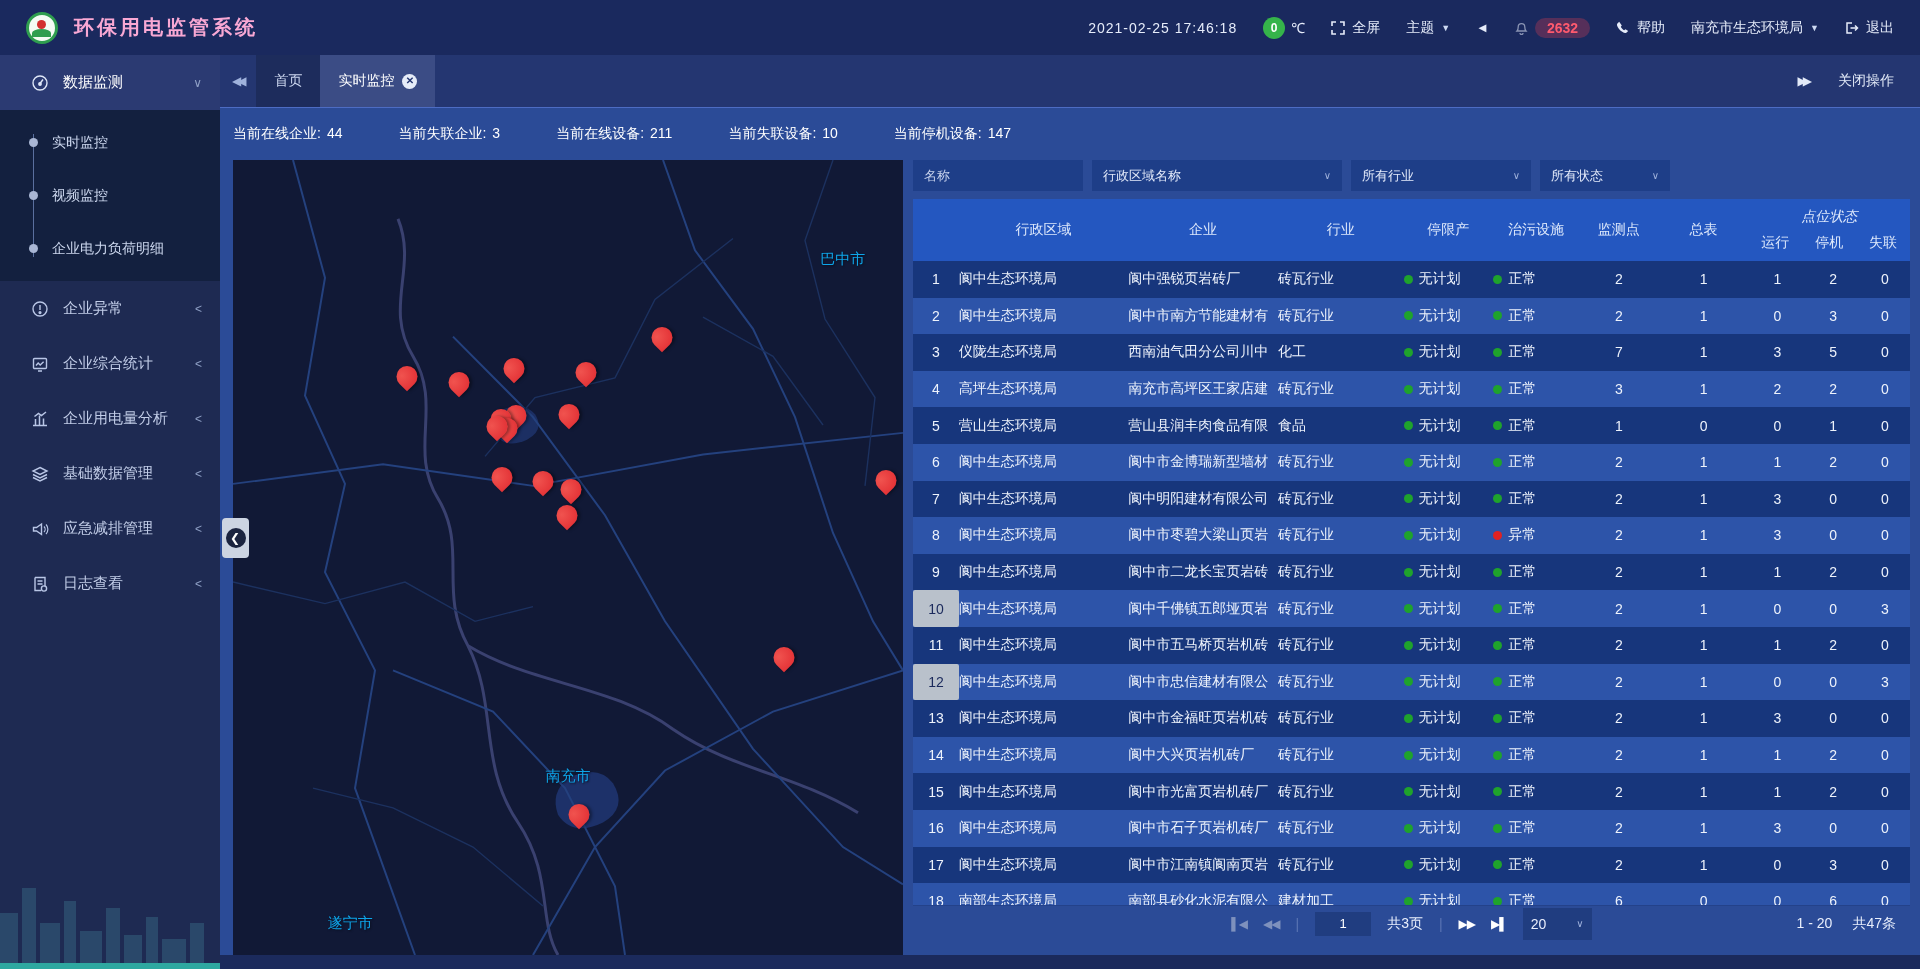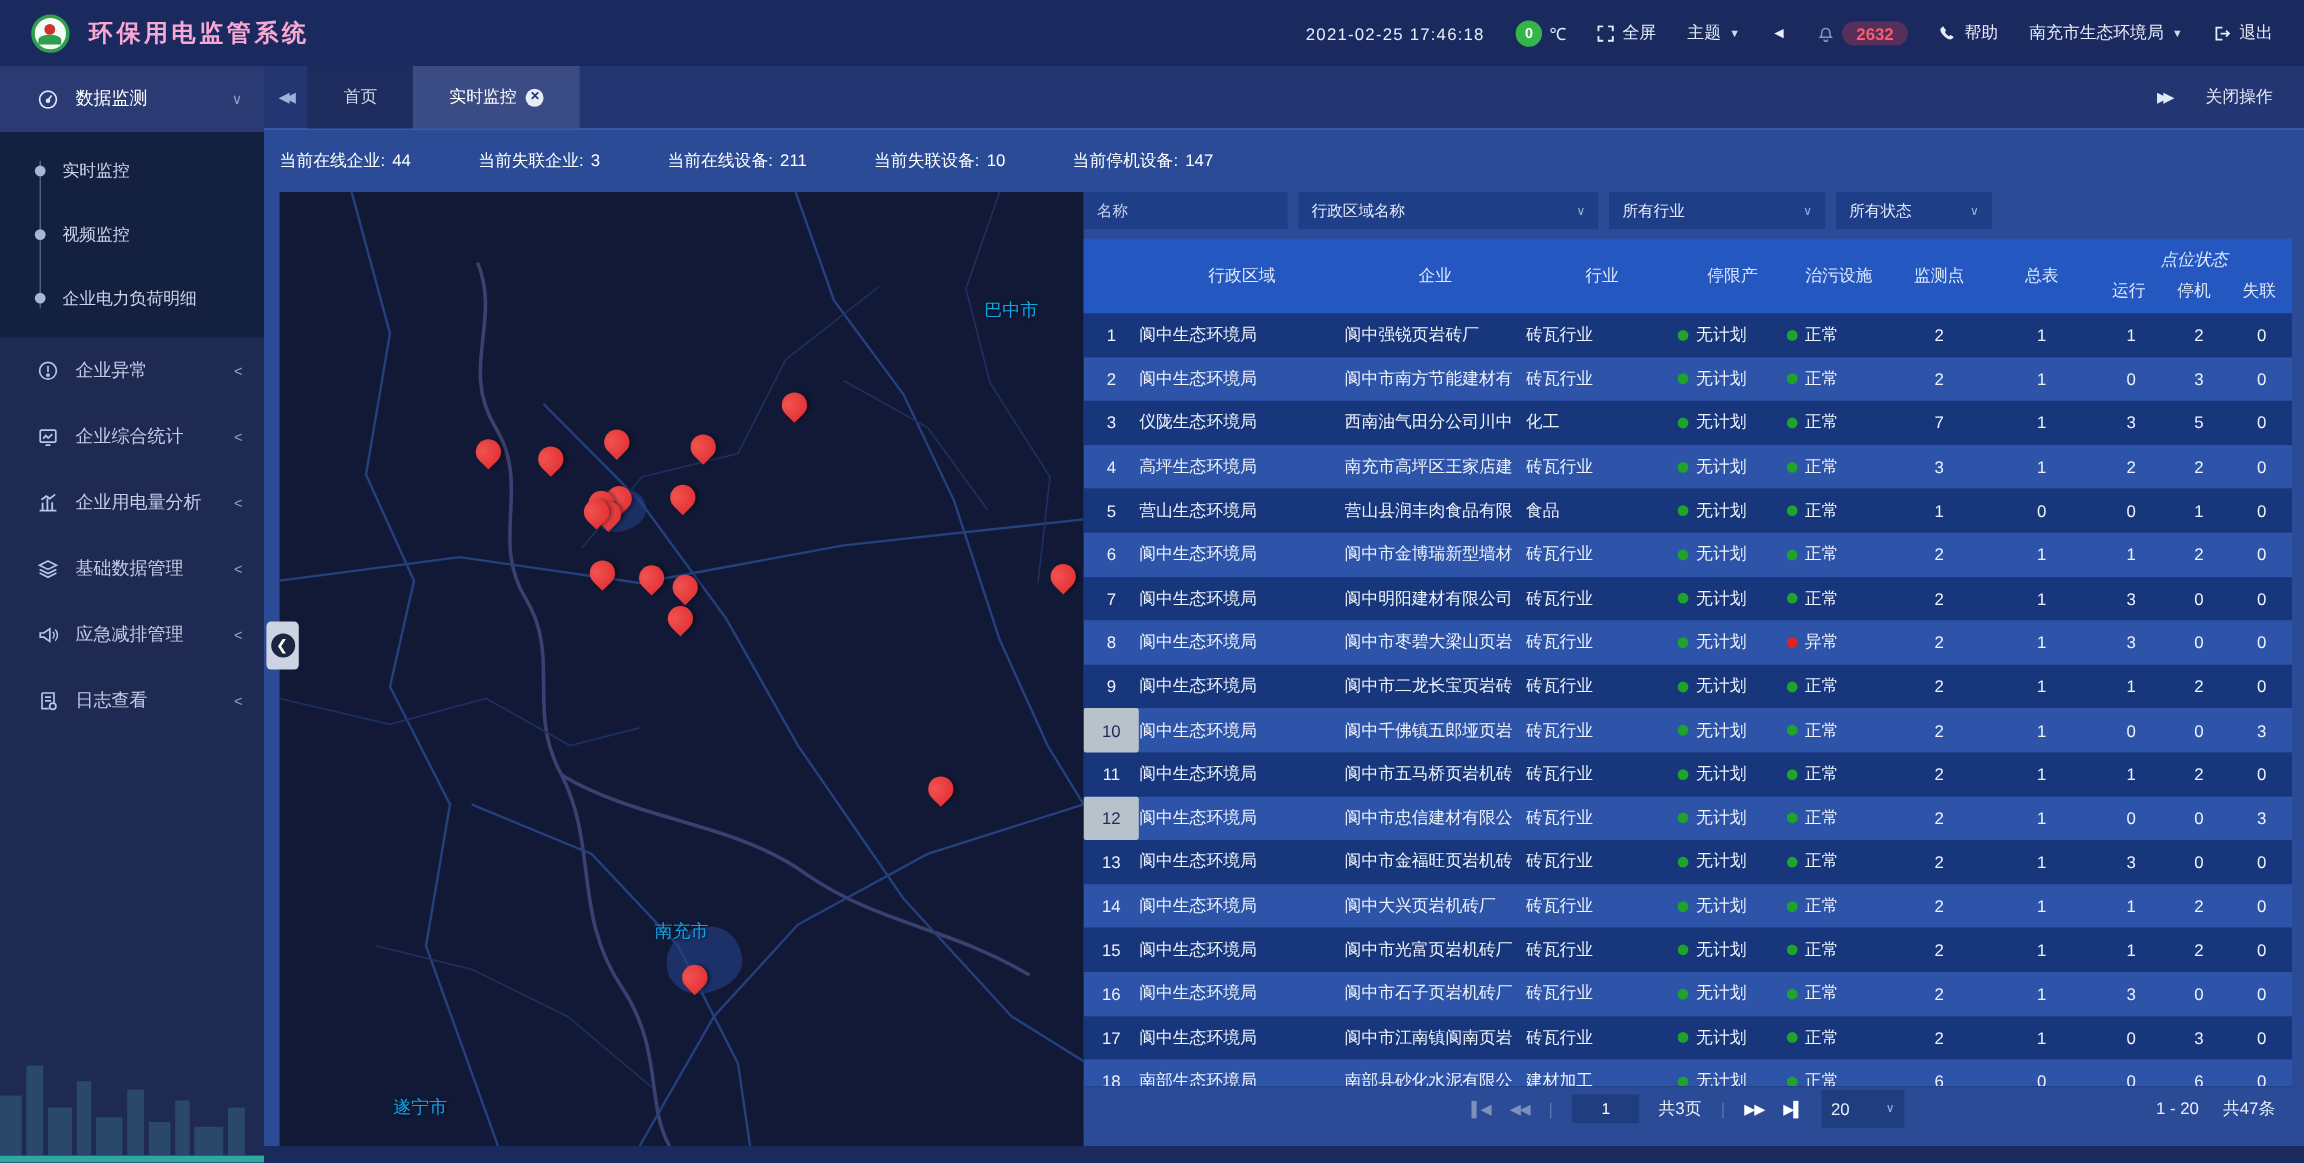--- a/index.html
+++ b/index.html
@@ -33,42 +33,42 @@
   .sub-item { height:53px; display:flex; align-items:center; color:#ccd7ee; font-size:14px; position:relative; padding-left:52px; cursor:pointer; }
   .sub-item::before { content:''; position:absolute; left:29px; width:9px; height:9px; border-radius:50%; background:#a9b6d4; }
   .skyline { position:absolute; bottom:6px; left:0; width:100%; height:110px; opacity:.35; }
   .teal-strip { position:absolute; bottom:0; left:0; width:100%; height:6px; background:#2ea8a0; }
 
   
   .content { position:absolute; left:220px; top:55px; right:0; bottom:14px; background:#2b4b97; display:flex; flex-direction:column; }
 
   .tabbar { height:53px; background:#243671; border-bottom:1px solid #4d6cc3; display:flex; align-items:center; flex-shrink:0; }
   .tab-collapse { margin-left:12px; color:#9fb2dc; font-size:12px; letter-spacing:-4px; cursor:pointer; }
-  .tab { height:100%; display:flex; align-items:center; padding:0 30px; color:#cdd8f0; font-size:14px; cursor:pointer;justify-content:flex-end; }
+  .tab { height:100%; display:flex; align-items:center; padding:0 18px; color:#cdd8f0; font-size:14px; cursor:pointer;justify-content:flex-end; }
   .tab.home { background:#1d2c5c; margin-left:14px; }
   .tab.active { background:#3b4c85; color:#fff; }
   .tab-close { width:15px; height:15px; border-radius:50%; background:#e6ecf8; color:#243671; font-size:10px; font-weight:bold; display:flex; align-items:center; justify-content:center; margin-left:8px; line-height:1; }
   .tab-actions { margin-left:auto; display:flex; align-items:center; gap:30px; padding-right:26px; color:#e2eaf8; font-size:14px; }
   .ffwd { color:#e2eaf8; font-size:12px; letter-spacing:-4px; }
 
   .statsbar { height:52px; display:flex; align-items:center; gap:56px; padding-left:13px; color:#fff; font-size:14px; flex-shrink:0; }
   .stat { display:flex; gap:6px; }
 
   .main { flex:1; display:flex; padding:0 10px 0 13px; position:relative; min-height:0; }
 
   
   .map-panel { width:670px; height:100%; position:relative; background:#111936; flex-shrink:0; }
   .map-svg { position:absolute; inset:0; width:100%; height:100%; }
   .pin { position:absolute; width:21px; height:21px; background:radial-gradient(circle at 35% 30%, #f0534f, #e02a30); border-radius:50% 50% 50% 0; transform:translate(-50%,-100%) rotate(-45deg); box-shadow:2px 2px 3px rgba(0,0,0,.35); z-index:4; }
   .city { position:absolute; transform:translate(-50%,-50%); color:#0ea5e9; font-size:15px; text-shadow:1px 1px 2px #0a1020; z-index:3; white-space:nowrap; }
   .map-collapse { position:absolute; left:-11px; top:45%; width:27px; height:40px; background:#ccd4e2; border-radius:4px; display:flex; align-items:center; justify-content:center; z-index:6; cursor:pointer; }
   .map-collapse .circ { width:20px; height:20px; border-radius:50%; background:#1b2440; color:#fff; font-size:12px; display:flex; align-items:center; justify-content:center; padding-right:1px; }
 
   
-  .right-panel { flex:1; height:781px; display:flex; flex-direction:column; position:relative; min-width:0; }
+  .right-panel { flex:1; margin-left:10px; height:781px; display:flex; flex-direction:column; position:relative; min-width:0; }
   .filters { display:flex; gap:9px; height:31px; margin-bottom:8px; flex-shrink:0; }
   .f-input { width:170px; background:#1e3e88; border:none; outline:none; color:#e3eafa; padding:0 11px; font-size:13px; font-family:inherit; }
   .f-input::placeholder { color:#c7d2ec; opacity:1; }
   .f-select { display:flex; align-items:center; justify-content:space-between; padding:0 11px; background:#1e3e88; color:#e3eafa; font-size:13px; cursor:pointer; }
   .f-chev { color:#9fb2dc; font-size:10px; margin-left:10px; }
 
   .thead { height:62px; background:#2457c0; display:flex; color:#dde8fb; font-size:14px; flex-shrink:0; }
   .th { display:flex; align-items:center; justify-content:center; }
   .points-group { display:flex; flex-direction:column; }
   .group-label { font-style:italic; text-align:center; padding-top:9px; font-size:14px; }

